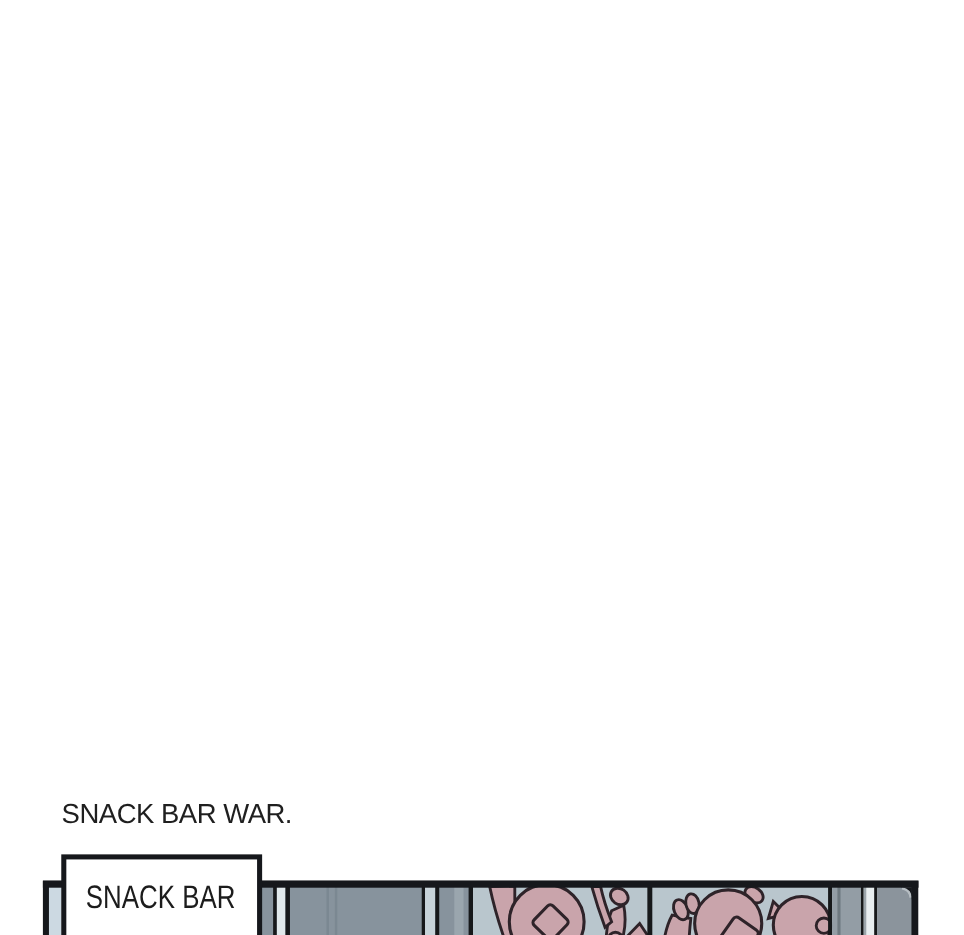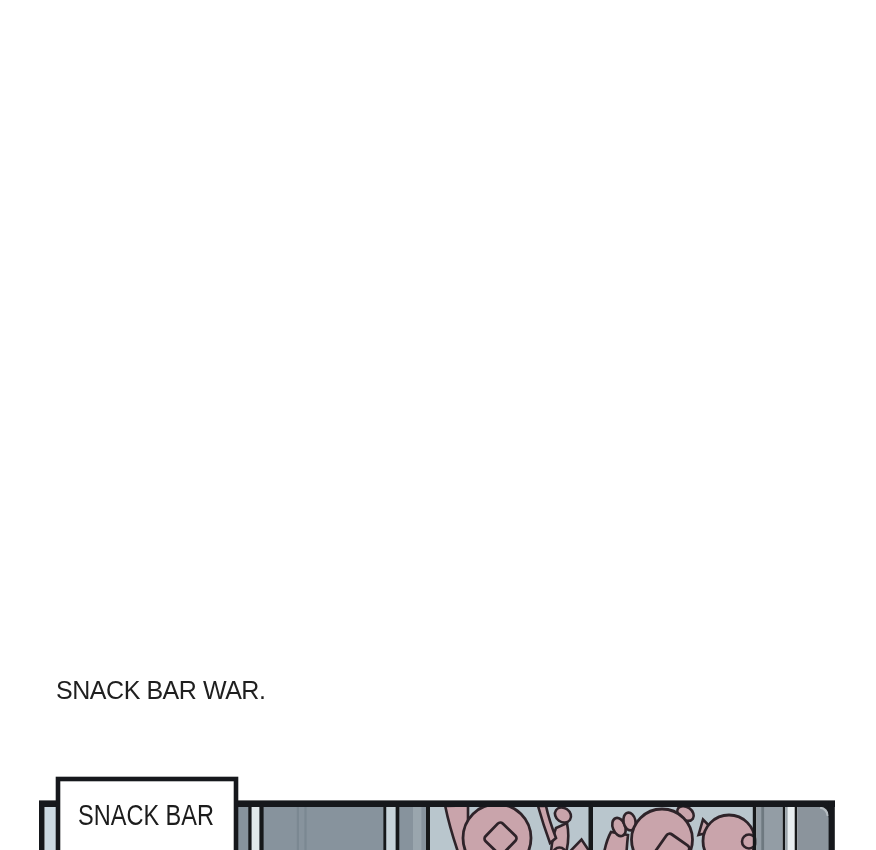--- a/index.html
+++ b/index.html
@@ -1,17 +1,17 @@
 <!DOCTYPE html>
 <html><head>
 <meta charset="utf-8">
 <style>
   html,body{margin:0;padding:0;background:#ffffff;width:876px;height:850px;overflow:hidden;}
   body{position:relative;font-family:"Liberation Sans",sans-serif;}
-  .title{position:absolute;left:56px;top:676px;font-size:25px;color:#1f1f1f;letter-spacing:-0.45px;white-space:nowrap;}
+  .title{position:absolute;left:56px;top:726px;font-size:25px;color:#1f1f1f;letter-spacing:-0.45px;white-space:nowrap;}
 </style>
 </head>
 <body>
 
 <div class="title">SNACK BAR WAR.</div>
 
 <svg width="876" height="80" viewBox="0 770 876 80" style="position:absolute;left:0;top:770px;" xmlns="http://www.w3.org/2000/svg">
 
   <rect x="44.5" y="803" width="11.5" height="47" fill="#ccd9e2"></rect>
 

